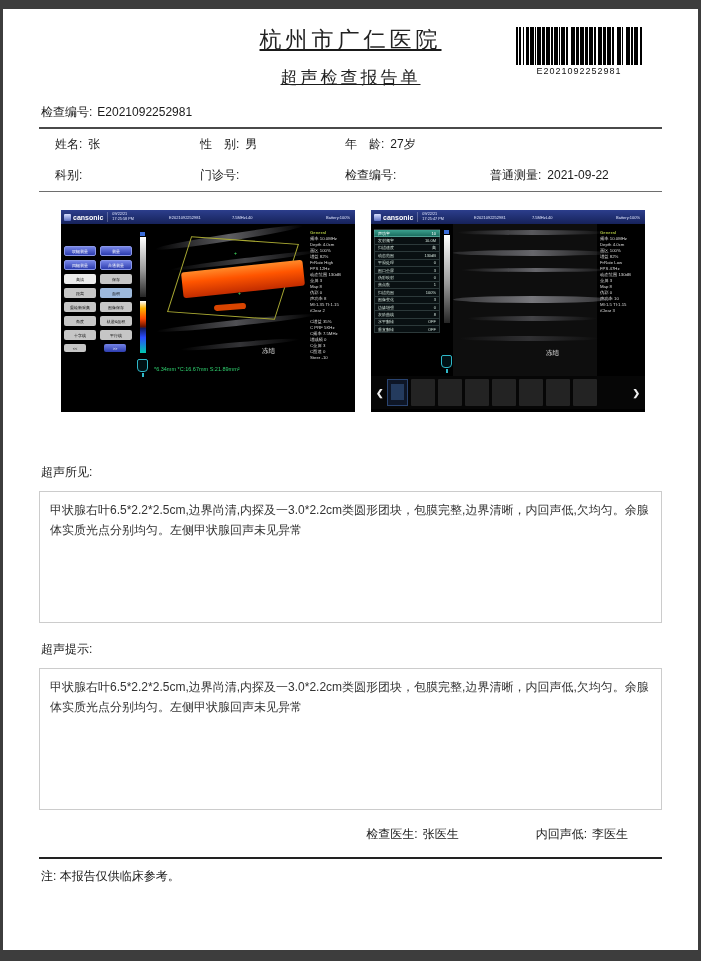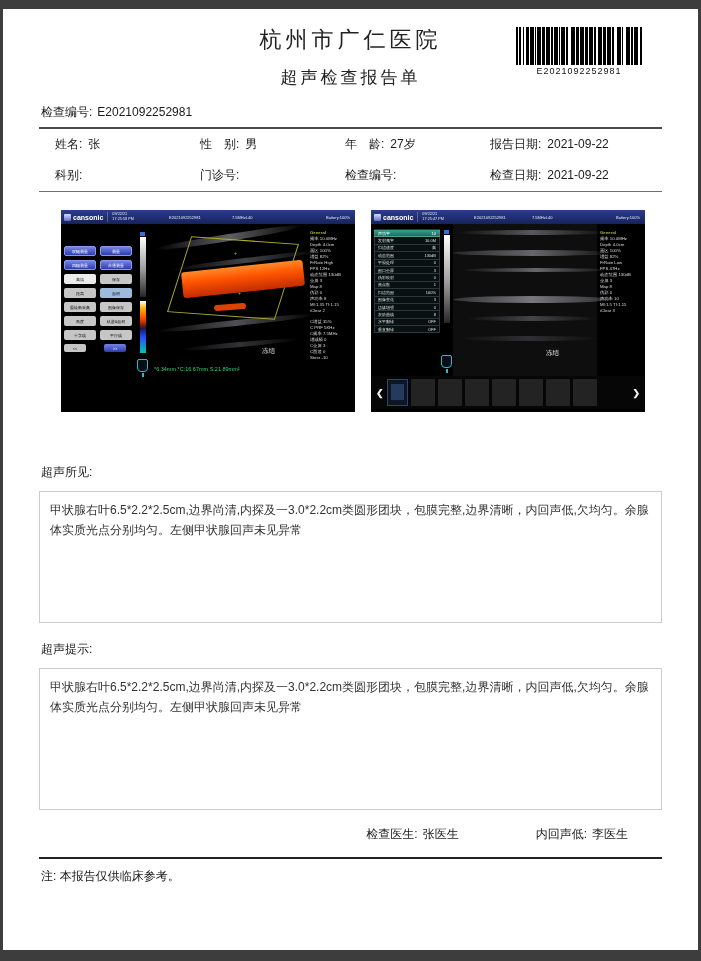--- a/index.html
+++ b/index.html
@@ -3,21 +3,21 @@
 <meta charset="utf-8">
 <style>
   * { box-sizing: border-box; margin: 0; padding: 0; }
   html,body { width:701px; height:961px; }
   body { background:#3d3d3d; font-family:"Liberation Sans", sans-serif; position:relative; }
   .page { position:absolute; left:3px; top:9px; width:695px; height:941px; background:#fff; color:#1a1a1a; overflow:hidden; }
 
   .toolbar { margin:29px 32px 0 38px; height:23px; background:#e7e7e7; font-size:13px; font-weight:bold;
              display:flex; align-items:center; padding-left:10px; color:#111; }
 
-  .head { position:relative; margin-top:16px; }
+  .head { position:relative; margin-top:16px;text-decoration:underline; }
   .hospital { text-align:center; font-size:22px; letter-spacing:4px; color:#222; }
   .subtitle { text-align:center; font-size:17px; letter-spacing:3px; margin-top:11px; color:#222; }
   .barcode { position:absolute; right:36px; top:2px; width:166px; }
   .bc-bars { display:flex; height:38px; justify-content:center; background:#fff; }
   .bc-bar { background:#000; flex:0 0 auto; }
   .bc-gap { background:#fff; flex:0 0 auto; }
   .bc-code { font-size:9px; text-align:center; letter-spacing:1px; color:#111; margin-top:1px; }
 
   .exam-no { margin:15px 38px 0; font-size:12px; }
   .exam-no span + span { margin-left:5px; }
@@ -203,27 +203,26 @@
 
   <div class="exam-no">
     <span>检查编号:</span><span>E2021092252981</span>
   </div>
 
   <div class="hr-thick"></div>
   <div class="info-row" id="info-row-0">
       <div class="info-cell"><span class="info-label">姓名:</span><span class="info-value">张</span></div>
       <div class="info-cell"><span class="info-label">性　别:</span><span class="info-value">男</span></div>
       <div class="info-cell"><span class="info-label">年　龄:</span><span class="info-value">27岁</span></div>
-      <div class="info-cell"><span class="info-label">报告日期:</span><span class="info-value">2021-09-22</span></div>
     </div>
   <div class="info-row" id="info-row-1">
       <div class="info-cell"><span class="info-label">科别:</span><span class="info-value"></span></div>
       <div class="info-cell"><span class="info-label">门诊号:</span><span class="info-value"></span></div>
       <div class="info-cell"><span class="info-label">检查编号:</span><span class="info-value"></span></div>
-      <div class="info-cell"><span class="info-label">检查日期:</span><span class="info-value">2021-09-22</span></div>
+      <div class="info-cell"><span class="info-label">普通测量:</span><span class="info-value">2021-09-22</span></div>
     </div>
   <div class="hr-thin"></div>
 
   <div class="images-row">
 
     <div class="us us1">
       <div class="us-topbar">
         <span class="us-logo">
           <span class="us-logo-mark"></span>
           <span>cansonic</span>

